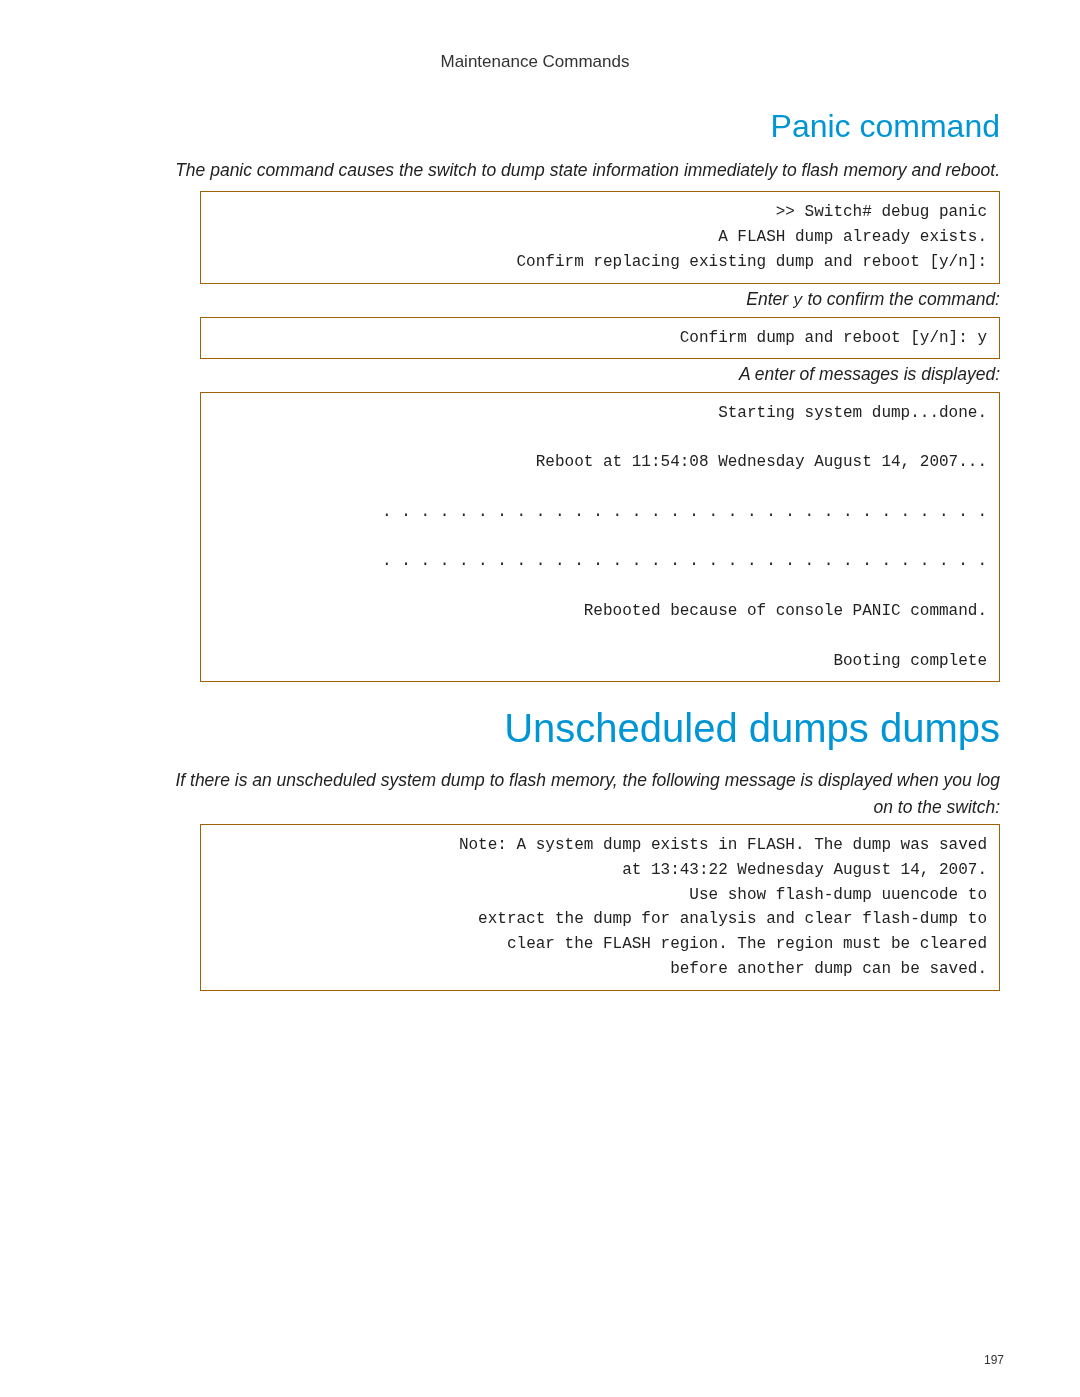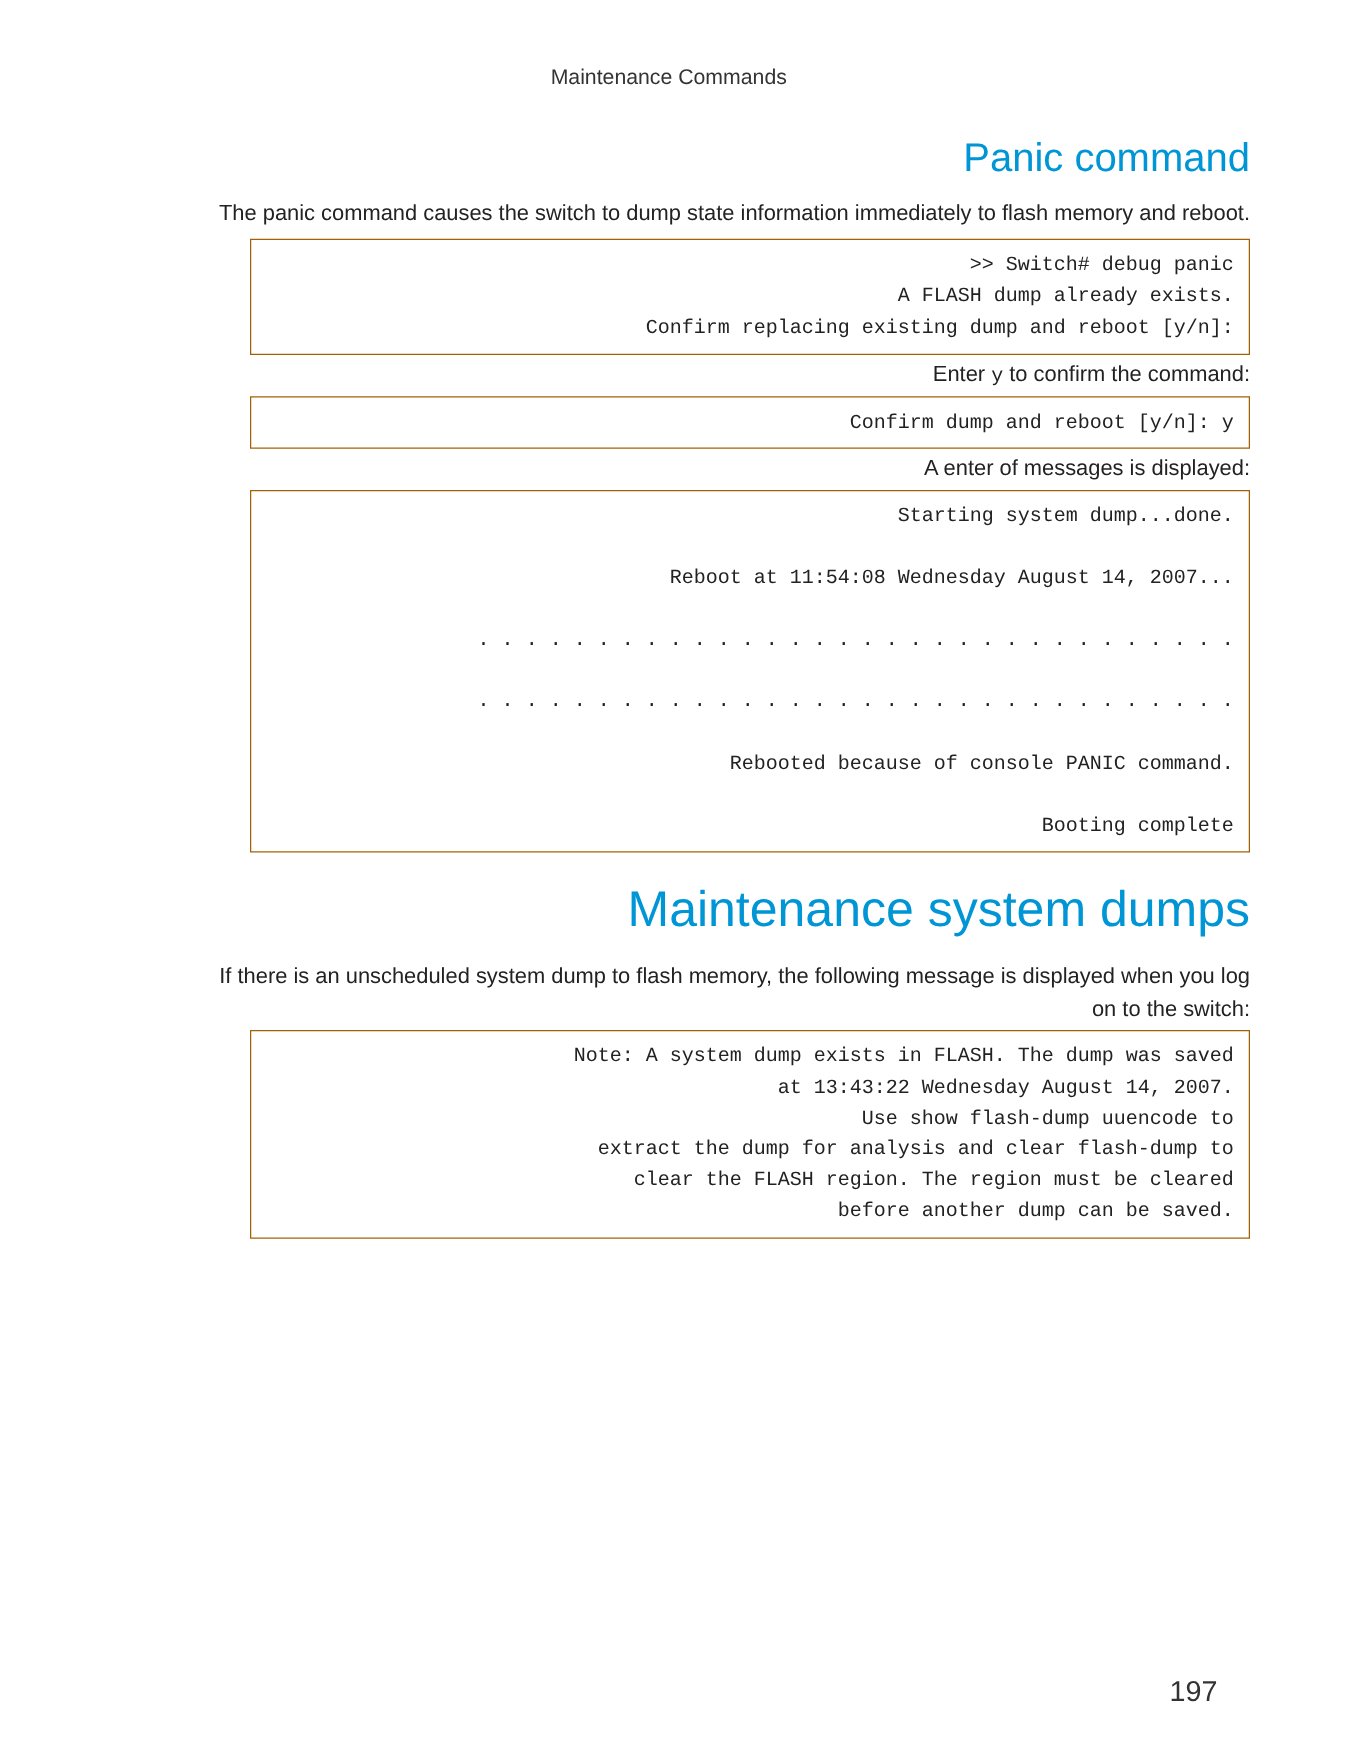--- a/index.html
+++ b/index.html
@@ -26,20 +26,21 @@
     }
     .h1 {
       font-size: 40px;
       color: #0096d6;
       font-weight: normal;
       margin-bottom: 16px;
       margin-top: 24px;
     }
     .indent-block {
       margin-left: 90px;
+      font-style: italic;
     }
     .body-text {
       font-size: 17.5px;
       color: #222;
       line-height: 1.5;
       margin-bottom: 8px;
     }
     .code-box {
       border: 1px solid #a16207;
       padding: 8px 12px;
@@ -53,22 +54,22 @@
       white-space: pre;
       color: #222;
     }
     .inline-mono {
       font-family: 'Courier New', Courier, monospace;
       font-size: 16px;
     }
     .page-number {
       position: absolute;
       bottom: 30px;
-      right: 106px;
-      font-size: 23px;
+      right: 76px;
+      font-size: 12px;
       color: #333;
     }
   </style>
 </head>
 <body>
 
 <div class="header-right">Maintenance Commands</div>
 
 <div class="h2">Panic command</div>
 
@@ -92,21 +93,21 @@
 Reboot at 11:54:08 Wednesday August 14, 2007...
 
 . . . . . . . . . . . . . . . . . . . . . . . . . . . . . . . .
 
 . . . . . . . . . . . . . . . . . . . . . . . . . . . . . . . .
 
 Rebooted because of console PANIC command.
 
 Booting complete</div>
 
-<div class="h1">Maintenance system dumps</div>
+<div class="h1">Unscheduled dumps dumps</div>
 
 <div class="indent-block">
   <div class="body-text" style="margin-bottom:0;">If there is an unscheduled system dump to flash memory, the following message is displayed when you log on to the switch:</div>
 </div>
 <div class="code-box">Note: A system dump exists in FLASH. The dump was saved
       at 13:43:22 Wednesday August 14, 2007.
       Use show flash-dump uuencode to
       extract the dump for analysis and clear flash-dump to
       clear the FLASH region. The region must be cleared
       before another dump can be saved.</div>

